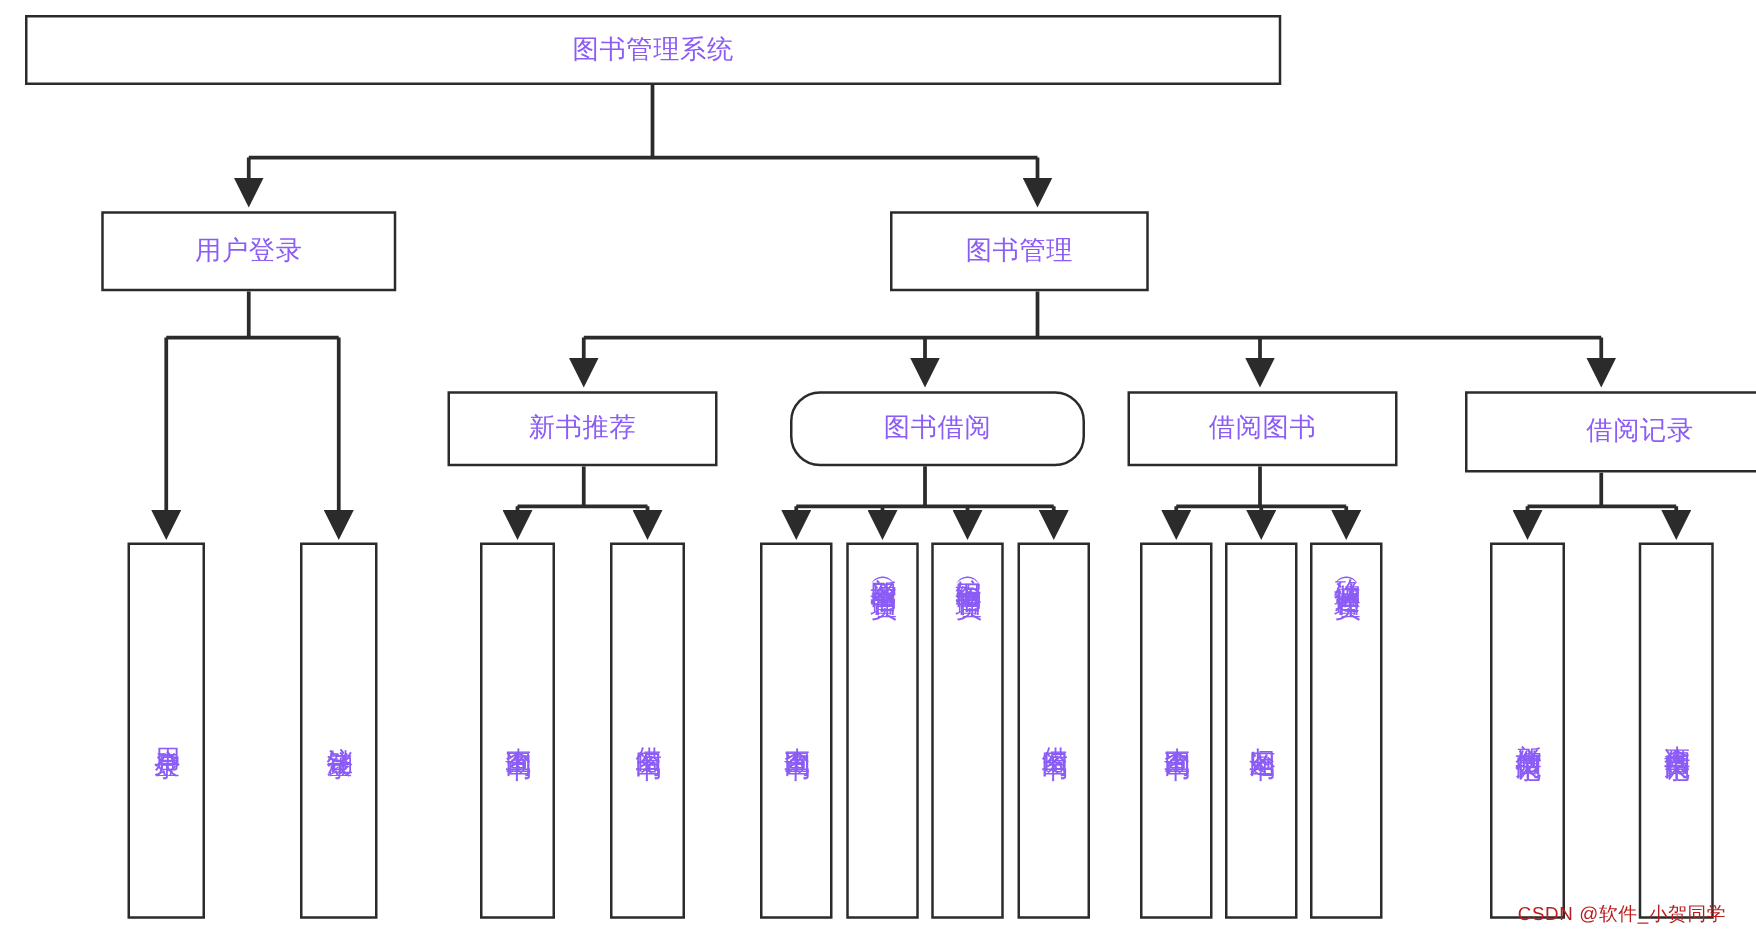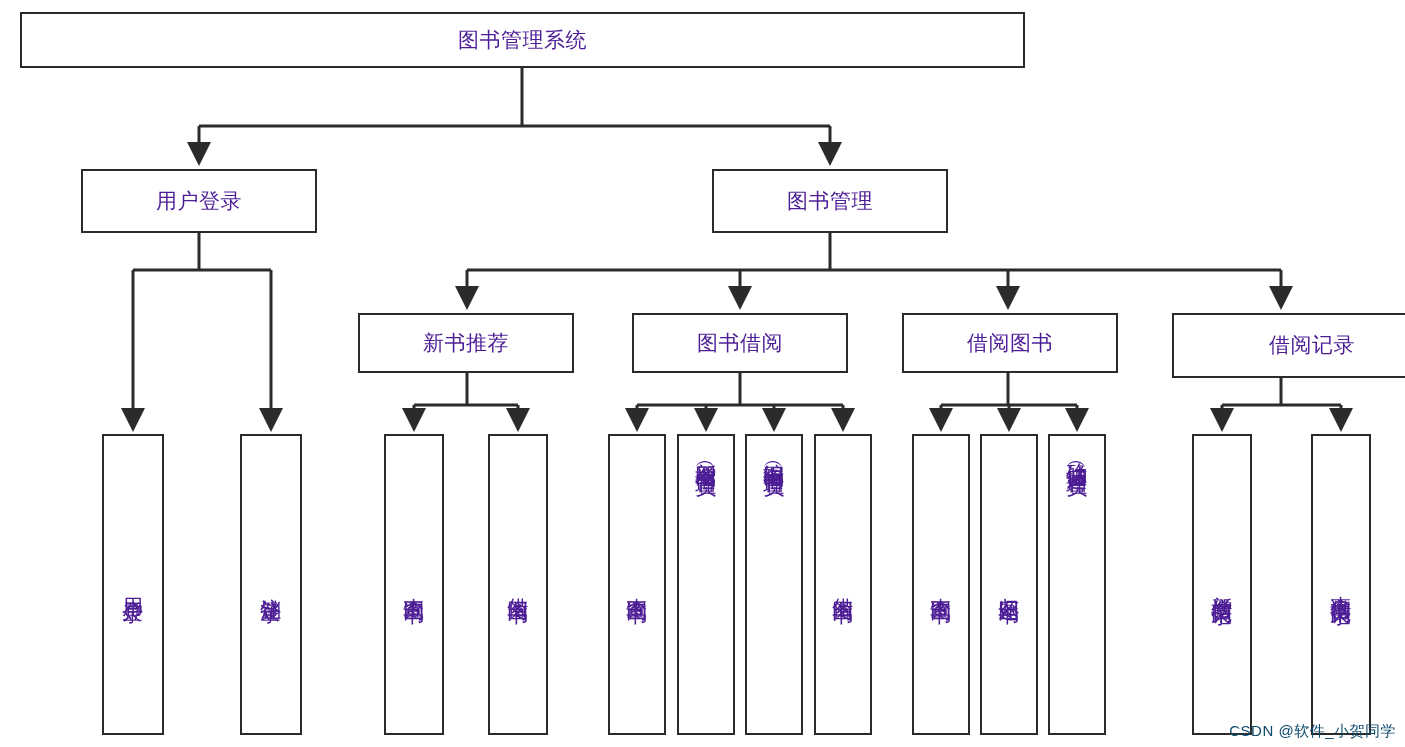--- a/index.html
+++ b/index.html
@@ -32,21 +32,21 @@
     display: flex;
     align-items: center;
     justify-content: center;
     color: #1a1a1a;
     z-index: 2;
   }
   .node .label {
     display: block;
     text-align: center;
     line-height: 1.18;
-    color: #4c1d95;
+    color: #8b5cf6;
   }
   .node.horiz .label {
     font-size: 21px;
     letter-spacing: 0.5px;
   }
   .node.root .label {
     font-size: 21px;
     letter-spacing: 0.5px;
   }
   .node.vert {
@@ -60,24 +60,24 @@
     line-height: 1.32;
     letter-spacing: 2px;
     white-space: nowrap;
   }
   .node.vert.midtext {
     align-items: center;
     padding-top: 0;
   }
   #watermark {
     position: absolute;
-    right: 9px;
+    right: 24px;
     bottom: 6px;
     font-size: 15px;
-    color: #0c4a6e;
+    color: #b91c1c;
     letter-spacing: 0.5px;
     z-index: 5;
     white-space: nowrap;
     pointer-events: none;
     margin-top: 16px;
   }
 </style>
 </head>
 <body>
 
@@ -134,29 +134,29 @@
   </svg>
 
   <div class="node root" style="left:20px; top:12px; width:1005px; height:56px;">
     <span class="label">图书管理系统</span>
   </div>
 
   <div class="node horiz" style="left:81px; top:169px; width:236px; height:64px;">
     <span class="label">用户登录</span>
   </div>
 
-  <div class="node horiz" style="left:712px; top:169px; width:236px; height:64px;">
+  <div class="node horiz" style="left:712px; top:169px; width:207px; height:64px;">
     <span class="label">图书管理</span>
   </div>
 
   <div class="node horiz" style="left:358px; top:313px; width:216px; height:60px;">
     <span class="label">新书推荐</span>
   </div>
 
-  <div class="node horiz" style="left:632px; top:313px; width:216px; height:60px;">
+  <div class="node horiz" style="left:632px; top:313px; width:236px; height:60px;border-radius:24px;">
     <span class="label">图书借阅</span>
   </div>
 
   <div class="node horiz" style="left:902px; top:313px; width:216px; height:60px;">
     <span class="label">借阅图书</span>
   </div>
 
   <div class="node horiz" style="left:1172px; top:313px; width:252px; height:65px;padding-left:28px;">
     <span class="label">借阅记录</span>
   </div>

